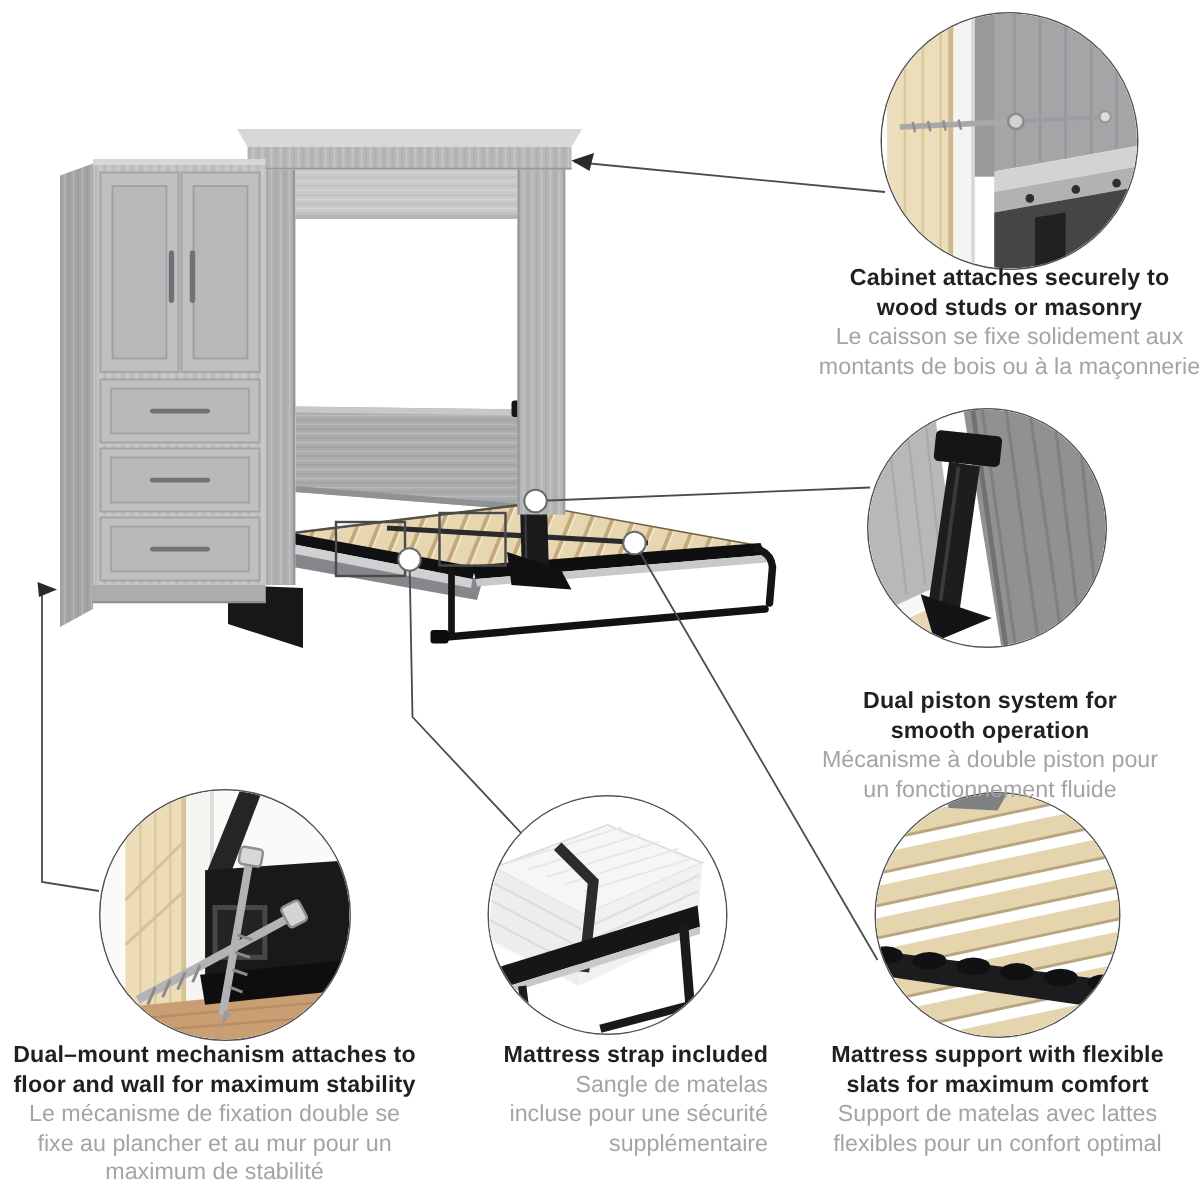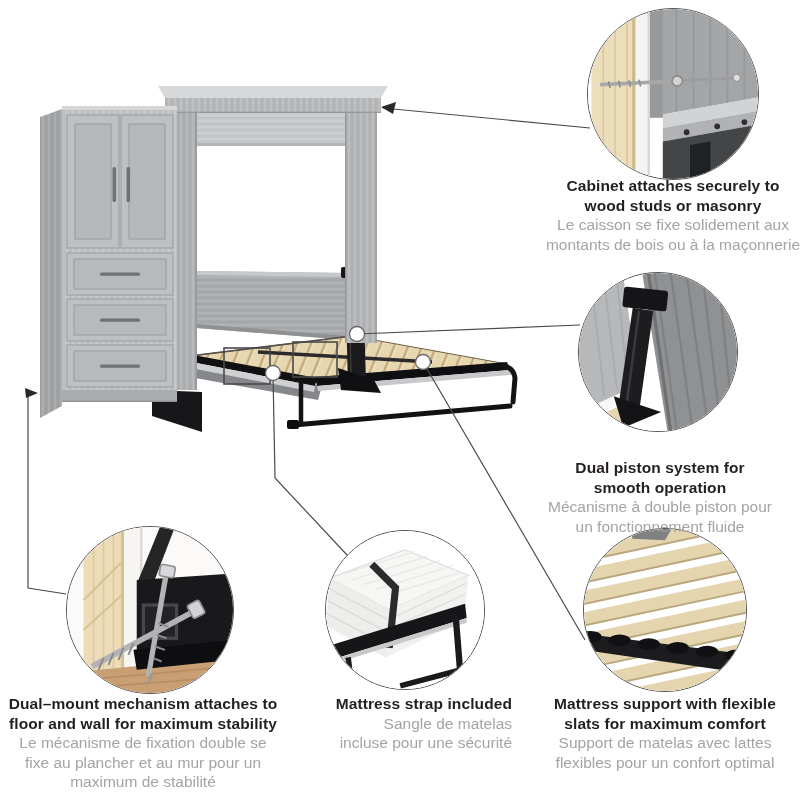--- a/index.html
+++ b/index.html
@@ -320,20 +320,21 @@
     <div class="en">floor and wall for maximum stability</div>
     <div class="fr">Le mécanisme de fixation double se</div>
     <div class="fr">fixe au plancher et au mur pour un</div>
     <div class="fr">maximum de stabilité</div>
   </div>
 
   <div class="callout-text" style="left:300px;top:694px;width:212px;text-align:right;">
     <div class="en">Mattress strap included</div>
     <div class="fr">Sangle de matelas</div>
     <div class="fr">incluse pour une sécurité</div>
+    <div class="fr">supplémentaire</div>
   </div>
 
   <div class="callout-text" style="left:527px;top:694px;width:276px;">
     <div class="en">Mattress support with flexible</div>
     <div class="en">slats for maximum comfort</div>
     <div class="fr">Support de matelas avec lattes</div>
     <div class="fr">flexibles pour un confort optimal</div>
   </div>
 
 </div>

